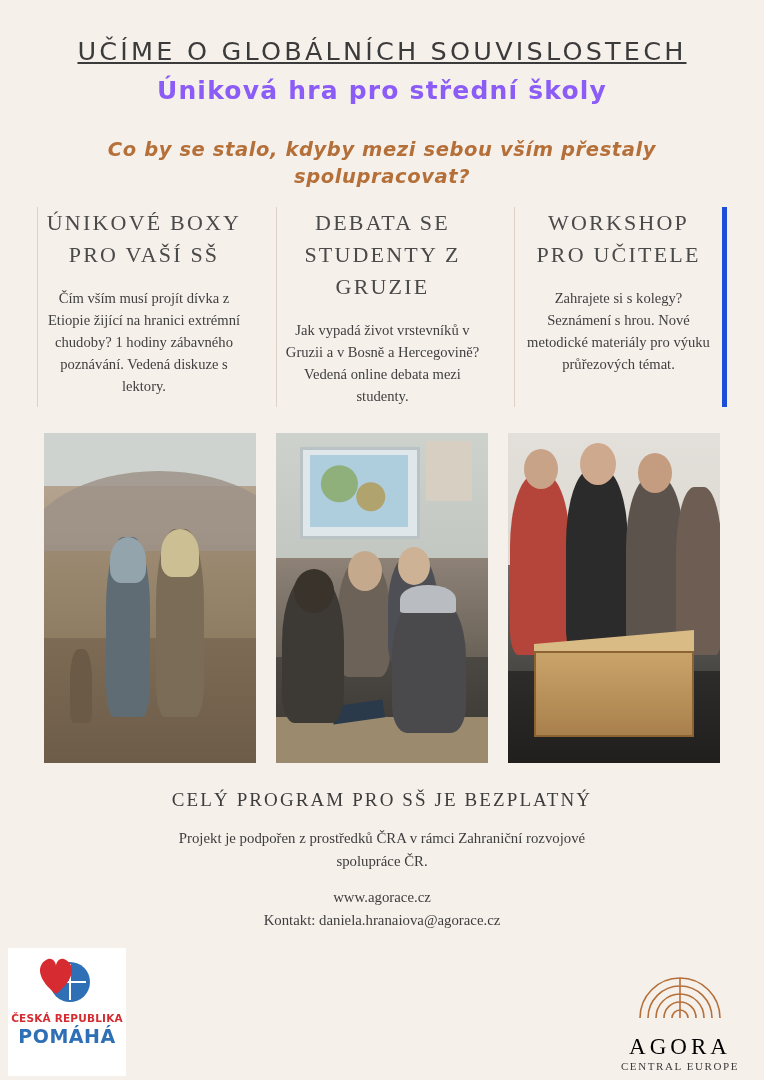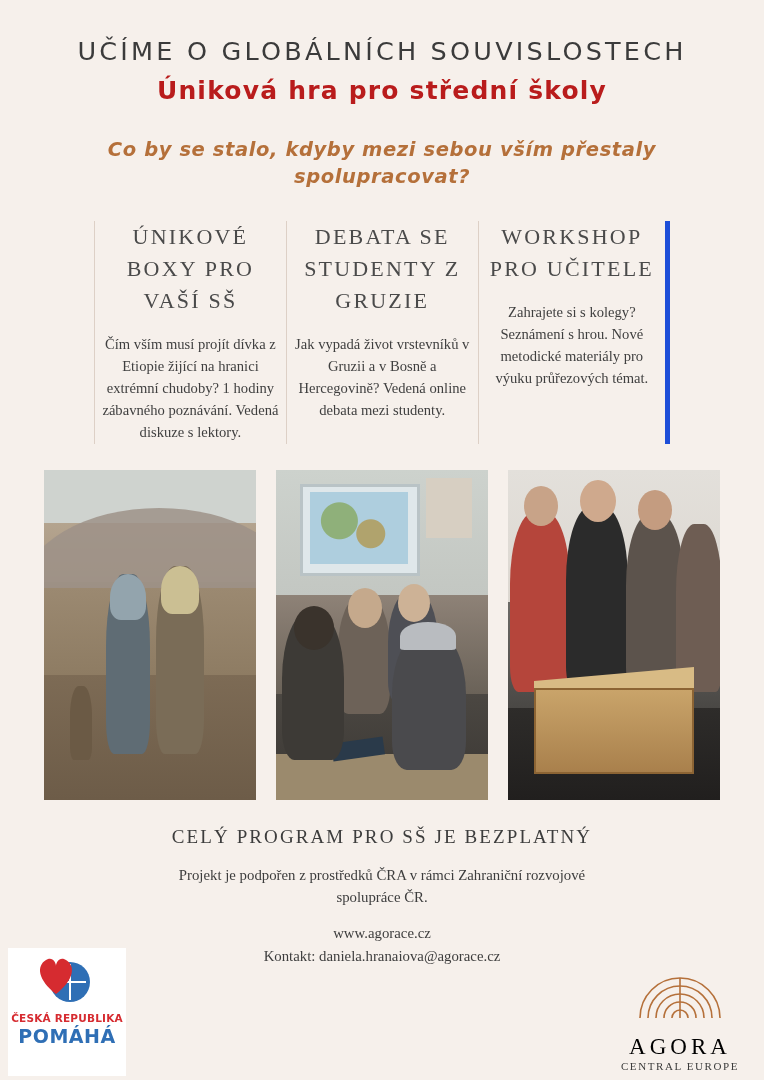--- a/index.html
+++ b/index.html
@@ -31,26 +31,27 @@
     text-align: center;
     width: 100%;
   }
   .title-main {
     font-family: "DejaVu Sans", sans-serif;
     font-size: 25.5px;
     letter-spacing: 3.2px;
     color: #3b3b3b;
     font-weight: 400;
     line-height: 1.2;
+    text-decoration: underline;
   }
   .title-sub {
     font-family: "DejaVu Sans", sans-serif;
     font-size: 25px;
     letter-spacing: 1.2px;
-    color: #b91c1c;
+    color: #8b5cf6;
     font-weight: bold;
     margin-top: 9px;
     line-height: 1.2;
   }
 
   .question {
     margin-top: 30px;
     width: 660px;
     text-align: center;
     font-family: "DejaVu Sans", sans-serif;
@@ -69,22 +70,22 @@
     font-family: "DejaVu Sans", sans-serif;
     font-weight: bold;
     font-size: 16.2px;
     letter-spacing: 0.25px;
     color: #c08a4e;
     line-height: 1.55;
   }
 
   
   .columns {
-    margin-top: 30px;
-    width: 576px;
+    margin-top: 16px;
+    width: 690px;
     display: flex;
     justify-content: space-between;
     align-items: stretch;
   }
   .col {
     width: 213px;
     padding: 0 6px;
     text-align: center;
     position: relative;
   }

